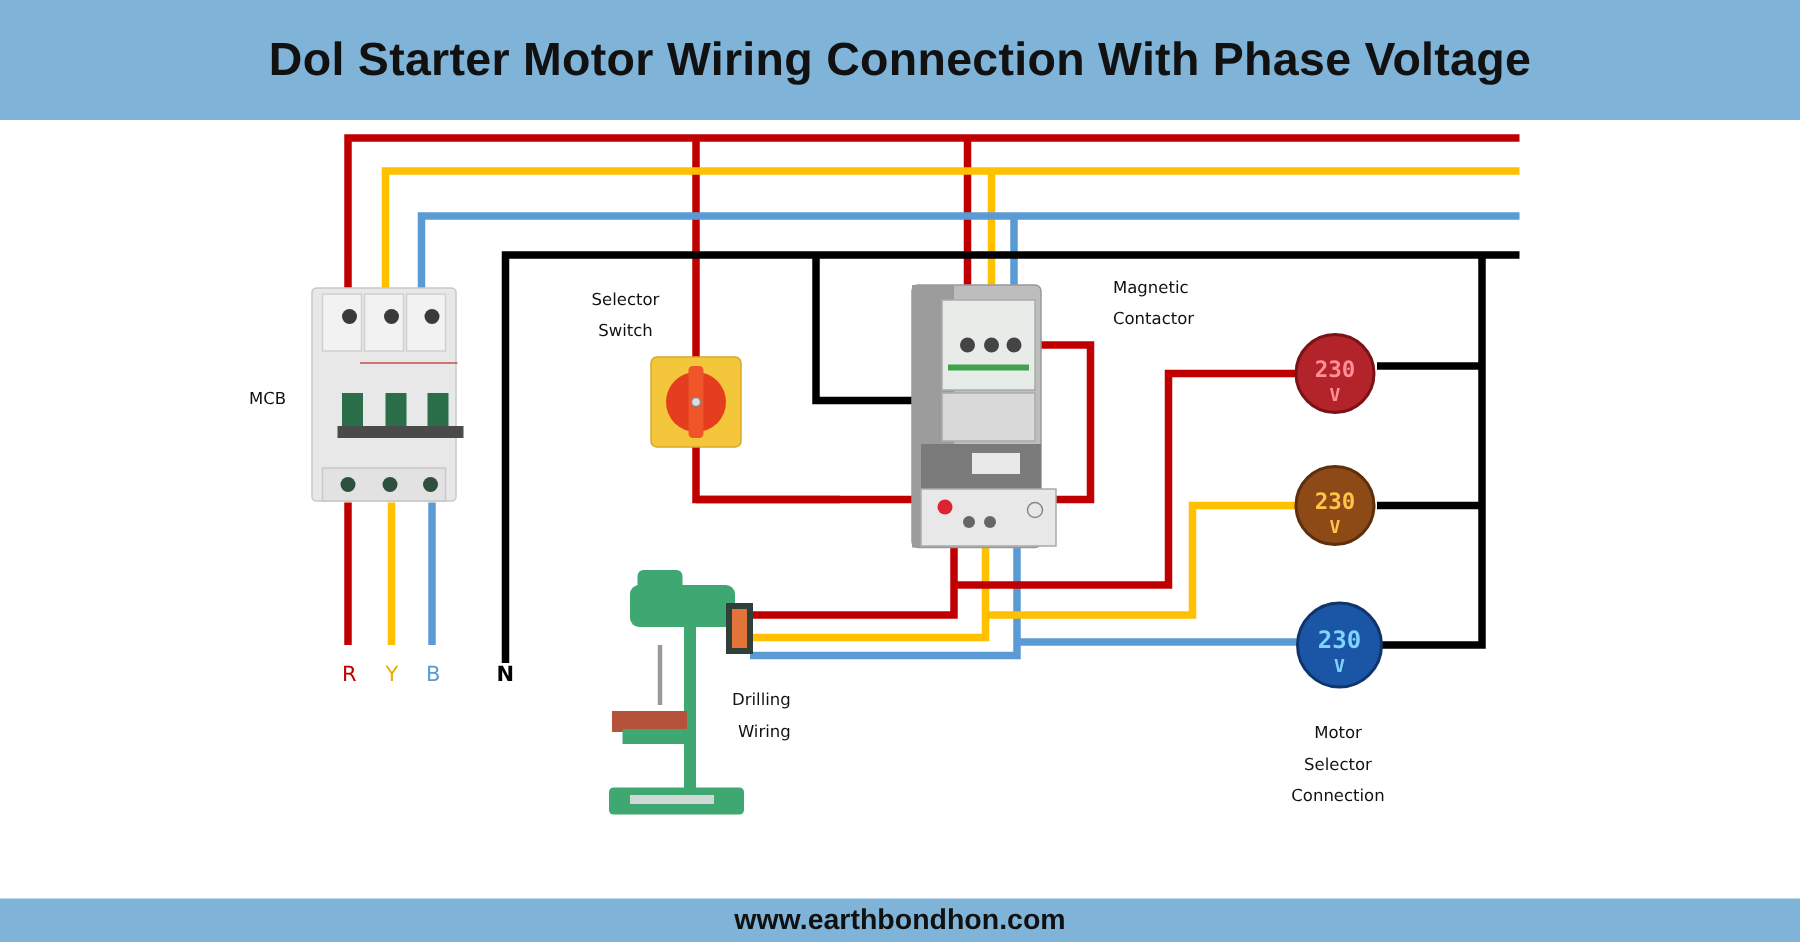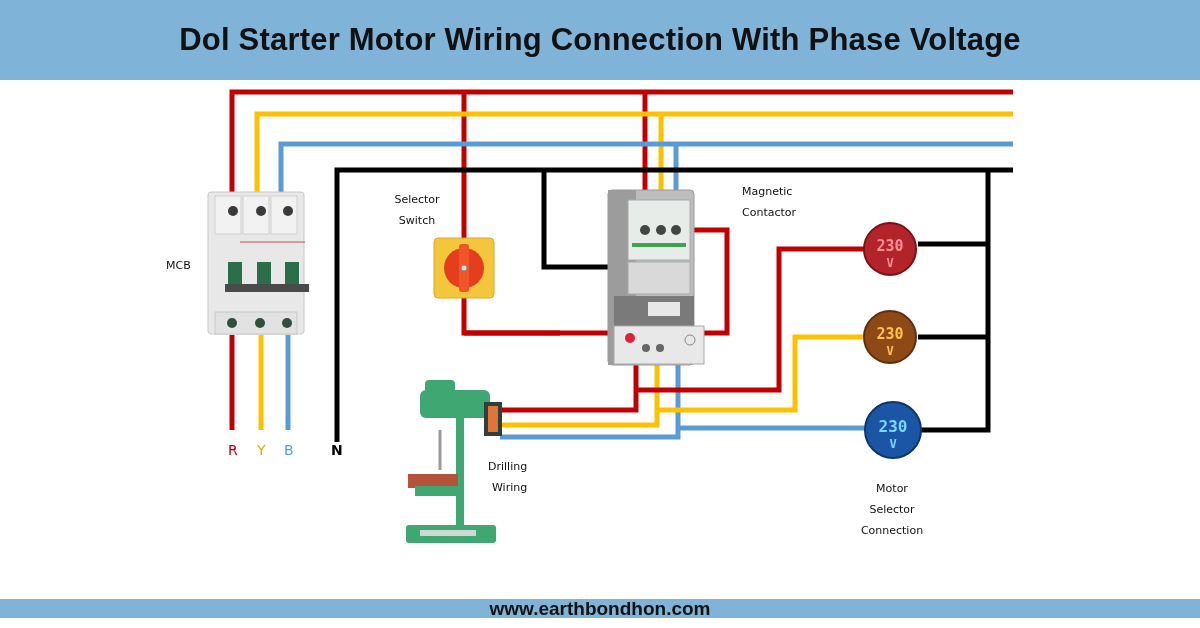--- a/index.html
+++ b/index.html
@@ -1,19 +1,19 @@
 <!DOCTYPE html>
 <html><head>
 <meta charset="utf-8">
 <style>
   html, body { margin:0; padding:0; }
   body { width:1200px; height:628px; position:relative; overflow:hidden; background:#ffffff; font-family:"Liberation Sans", sans-serif; }
   .header { position:absolute; left:0; top:0; width:1200px; height:80px; background:#7fb3d8; display:flex; align-items:center; justify-content:center; }
   .header h1 { margin:0; font-family:"Liberation Sans", sans-serif; font-weight:bold; font-size:31px; color:#111; letter-spacing:0.2px; }
-  .footer { position:absolute; left:0; top:599px; width:1200px; height:19px; background:#7fb3d8; display:flex; align-items:center; justify-content:center; }
+  .footer { position:absolute; left:0; top:599px; width:1200px; height:29px; background:#7fb3d8; display:flex; align-items:center; justify-content:center; }
   .footer span { font-family:"Liberation Sans", sans-serif; font-weight:bold; font-size:19px; color:#111; }
   svg.diagram { position:absolute; left:0; top:80px; }
   .lbl { position:absolute; font-family:"DejaVu Sans", sans-serif; font-size:11px; color:#111; text-align:center; line-height:21px; }
   .phase-lbl { position:absolute; font-family:"DejaVu Sans", sans-serif; font-size:14px; top:442px; }
   .meter-text { font-family:"DejaVu Sans Mono", monospace; font-weight:bold; }
 </style>
 </head>
 <body>
 
 <div class="header">

